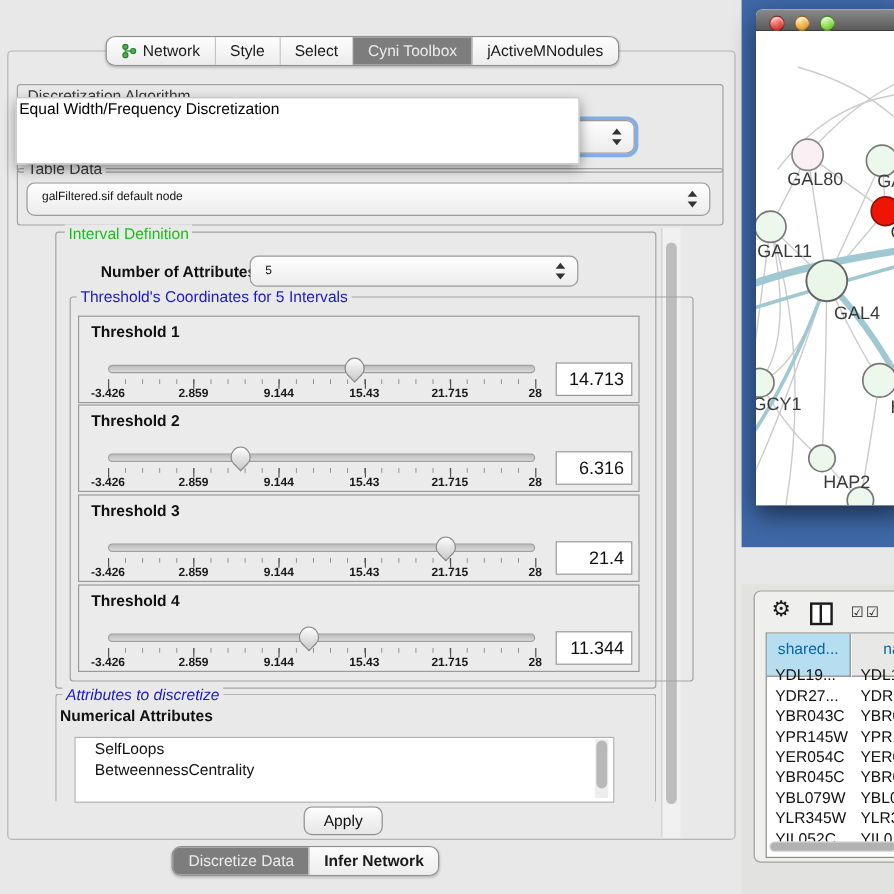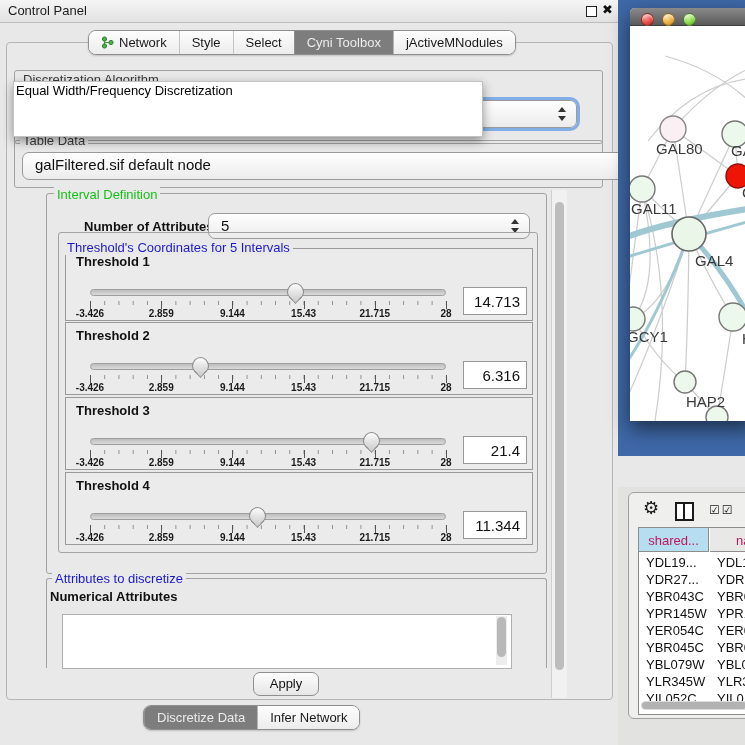--- a/index.html
+++ b/index.html
@@ -25,21 +25,21 @@
   .content{left:6px;top:42px;width:605px;height:656px;background:#e9e9e9;
            border:1px solid #b5b5b5;border-radius:4px;}
 
   .group{position:absolute;border:1px solid #a3a3a3;border-radius:3px;}
   .glabel{position:absolute;font-size:13px;background:#e9e9e9;padding:0 3px;white-space:nowrap;}
   .green{color:#18c018;}
   .blue{color:#1a1acc;}
   .dark{color:#3a3a3a;}
 
   .combo{position:absolute;background:linear-gradient(#fefefe,#ececec);border:1px solid #9b9b9b;
-         border-radius:7px;font-size:15px;color:#111;padding-left:48px;}
+         border-radius:7px;font-size:10px;color:#111;}
   .combo .cv{position:absolute;left:12px;top:0;line-height:24px;white-space:nowrap;}
   .stepper{position:absolute;right:9px;top:50%;transform:translateY(-50%);width:9px;height:14px;}
   .stepper i{position:absolute;left:0;width:0;height:0;border-left:4.5px solid transparent;border-right:4.5px solid transparent;}
   .stepper .up{top:0;border-bottom:5px solid #333;}
   .stepper .dn{bottom:0;border-top:5px solid #333;}
 
   
   .popup{left:13px;top:81px;width:468px;height:54px;background:#fff;border:1px solid #c2c2c2;
          box-shadow:0 4px 10px rgba(0,0,0,.4);z-index:30;}
   .popup .hint{height:18px;line-height:18px;text-align:center;color:#b4b4b4;font-size:13px;}
@@ -88,41 +88,36 @@
   .tp-header{left:618px;top:456px;width:127px;height:30px;background:#e7e7e5;border-top:1px solid #adadad;border-bottom:1px solid #c6c6c4;}
   .tp-header span{position:absolute;left:22px;top:8px;font-size:13px;color:#111;}
   .tp-body{left:618px;top:487px;width:127px;height:258px;background:#e2e2e0;}
   .tp-box{left:628px;top:492px;width:124px;height:225px;background:#efefed;border:1px solid #a0a0a0;border-radius:6px;}
   .gear{position:absolute;left:14px;top:4px;font-size:18px;color:#1a1a1a;}
   .colsic{position:absolute;left:46px;top:9px;width:15px;height:15px;background:#fff;border:2px solid #1a1a1a;}
   .colsic:after{content:"";position:absolute;left:6px;top:0;width:2px;height:15px;background:#1a1a1a;}
   .checks{position:absolute;left:80px;top:10px;font-size:12px;color:#1a1a1a;letter-spacing:2px;}
 
   .tbl{position:absolute;left:9px;top:34px;width:114px;height:186px;border:1px solid #8c8c8c;background:#fff;overflow:hidden;}
-  .th{position:absolute;top:0;height:24px;line-height:25px;font-size:13px;color:#be185d;box-sizing:border-box;}
+  .th{position:absolute;top:0;height:36px;line-height:25px;font-size:13px;color:#0369a1;box-sizing:border-box;}
   .th1{left:0;width:70px;background:#b7ddf0;border-right:1px solid #8c8c8c;border-bottom:1px solid #8c8c8c;text-align:center;}
   .th2{left:71px;width:120px;background:#e8e8e6;border-bottom:1px solid #8c8c8c;padding-left:26px;}
   .trow{position:absolute;left:0;width:200px;height:17px;font-size:13px;color:#111;}
   .trow .c1{position:absolute;left:7px;top:0;width:62px;white-space:nowrap;overflow:hidden;}
   .trow .c2{position:absolute;left:78px;top:0;width:46px;white-space:nowrap;overflow:hidden;}
   .hsb{position:absolute;left:2px;top:173px;width:108px;height:9px;background:#dcdcdc;border-radius:5px;}
   .hsb i{position:absolute;left:1px;top:1px;width:104px;height:7px;background:#b2b2b2;border-radius:4px;display:block;}
 
   svg text{font-family:"Liberation Sans","DejaVu Sans",sans-serif;}
 </style>
 </head>
 <body>
 
 <div id="root">
 
-  <div class="abs titlebar">
-    <span class="ttl">Control Panel</span>
-    <span class="float-ic"></span>
-    <span class="close-ic">✖</span>
-  </div>
 
   <div class="abs pill" style="left:88px;top:30px;z-index:5;">
     <div class="seg">
       <svg width="13" height="13" viewBox="0 0 13 13">
         <line x1="3.5" y1="3" x2="3.5" y2="10" stroke="#3da23d" stroke-width="1.2"></line>
         <line x1="3.5" y1="6.5" x2="10" y2="6.5" stroke="#3da23d" stroke-width="1.2"></line>
         <circle cx="3.5" cy="3" r="2.1" fill="#4db34d" stroke="#2c7d2c"></circle>
         <circle cx="3.5" cy="10" r="2.1" fill="#4db34d" stroke="#2c7d2c"></circle>
         <circle cx="10" cy="6.5" r="2.1" fill="#4db34d" stroke="#2c7d2c"></circle>
       </svg>
@@ -176,21 +171,21 @@
 
   <div class="abs" style="left:84px;top:219px;font-size:13px;font-weight:bold;color:#111;">Number of Attributes</div>
   <div class="combo" style="left:208px;top:213px;width:272px;height:24px;">
     <span class="cv" style="line-height:24px;">5</span>
     <span class="stepper">
         <i class="up"></i>
         <i class="dn"></i>
       </span>
   </div>
 
-  <div class="group" style="left:58px;top:232px;width:478px;height:319px;">
+  <div class="group" style="left:58px;top:247px;width:478px;height:319px;padding-left:40px;">
 
     <div class="tpanel" style="top:15px;">
       <div class="tl">Threshold 1</div>
       <div class="slider">
         <div class="track"></div>
         <div class="mticks"></div>
         <i class="maj m0"></i>
           <i class="maj m1"></i>
           <i class="maj m2"></i>
           <i class="maj m3"></i>
@@ -269,36 +264,38 @@
         <span class="tklbl" style="left:80%;">21.715</span>
         <span class="tklbl" style="left:100%;">28</span>
         <div class="thumb" style="left:calc(47% - 8px);"></div>
       </div>
       <div class="vbox">11.344</div>
     </div>
   </div>
   <div class="glabel blue" style="left:64px;top:240px;">Threshold's Coordinates for 5 Intervals</div>
 
   <div class="group" style="left:46px;top:578px;width:499px;height:89px;border-bottom:none;border-radius:3px 3px 0 0;"></div>
-  <div class="glabel blue" style="left:52px;top:571px;">Attributes to discretize</div>
+  <div class="glabel blue" style="left:52px;top:571px;font-style:italic;">Attributes to discretize</div>
   <div class="abs" style="left:50px;top:589px;font-size:13px;font-weight:bold;color:#111;">Numerical Attributes</div>
   <div class="abs attrlist">
+    <div class="li">SelfLoops</div>
+    <div class="li">BetweennessCentrality</div>
   </div>
   <div class="abs" style="left:496px;top:616px;width:11px;height:49px;background:#ededed;">
     <span class="sb-thumb" style="left:1px;top:1px;width:9px;height:40px;background:#b8b8b8;"></span>
   </div>
 
   <div class="btn" style="left:253px;top:672px;width:64px;height:22px;line-height:22px;">Apply</div>
 
   <div class="abs pill" style="left:143px;top:705px;">
     <div class="seg sel">
         <span>Discretize Data</span>
       </div>
     <div class="seg">
-        <span style="font-weight:normal;">Infer Network</span>
+        <span style="font-weight:bold;">Infer Network</span>
       </div>
   </div>
 
   <div class="abs bluebg"></div>
 
   <div class="abs netwin">
     <div class="nettitle">
       <span class="light" style="left:11px;background:radial-gradient(circle at 35% 30%,#ff9a94,#e0443e 60%,#9c1f1a);"></span>
       <span class="light" style="left:32px;background:radial-gradient(circle at 35% 30%,#ffe09a,#e6a63a 60%,#9c6d12);"></span>
       <span class="light" style="left:53px;background:radial-gradient(circle at 35% 30%,#d2f5a8,#7ed341 60%,#3f8a17);"></span>

